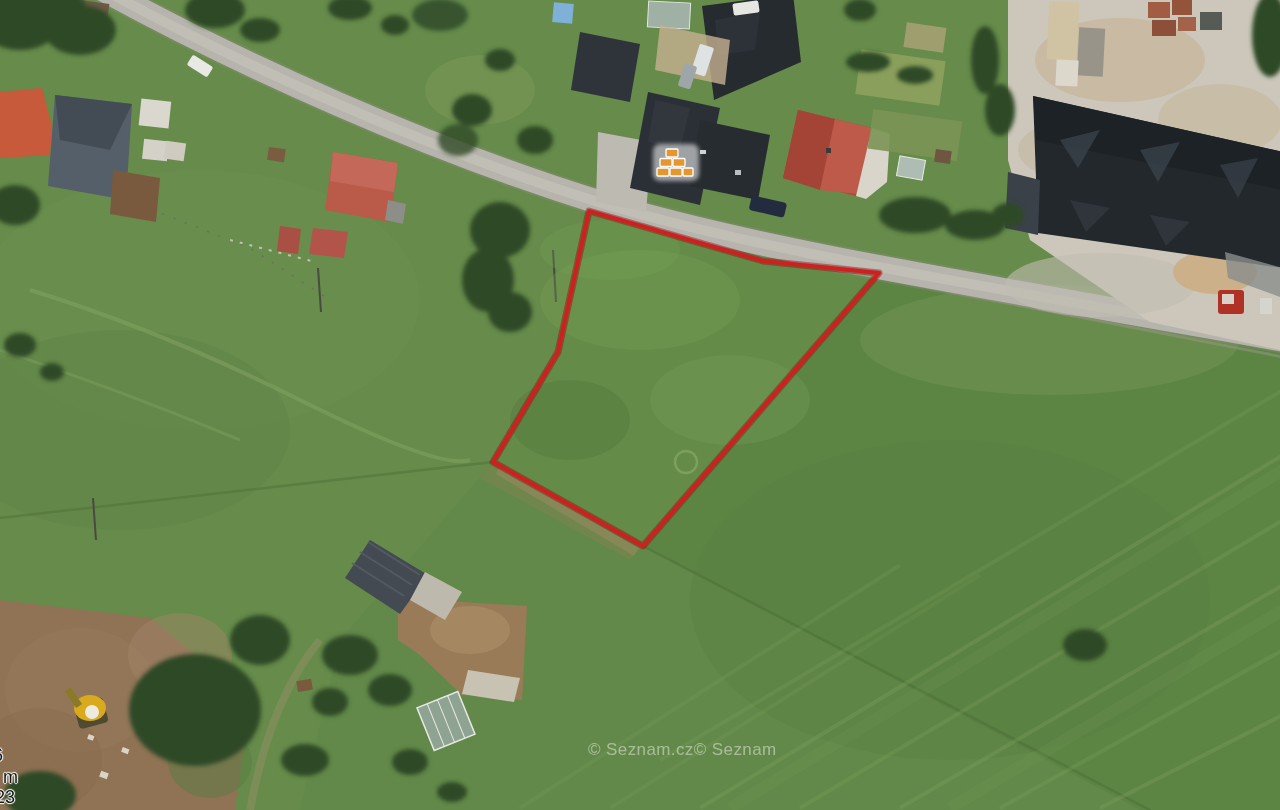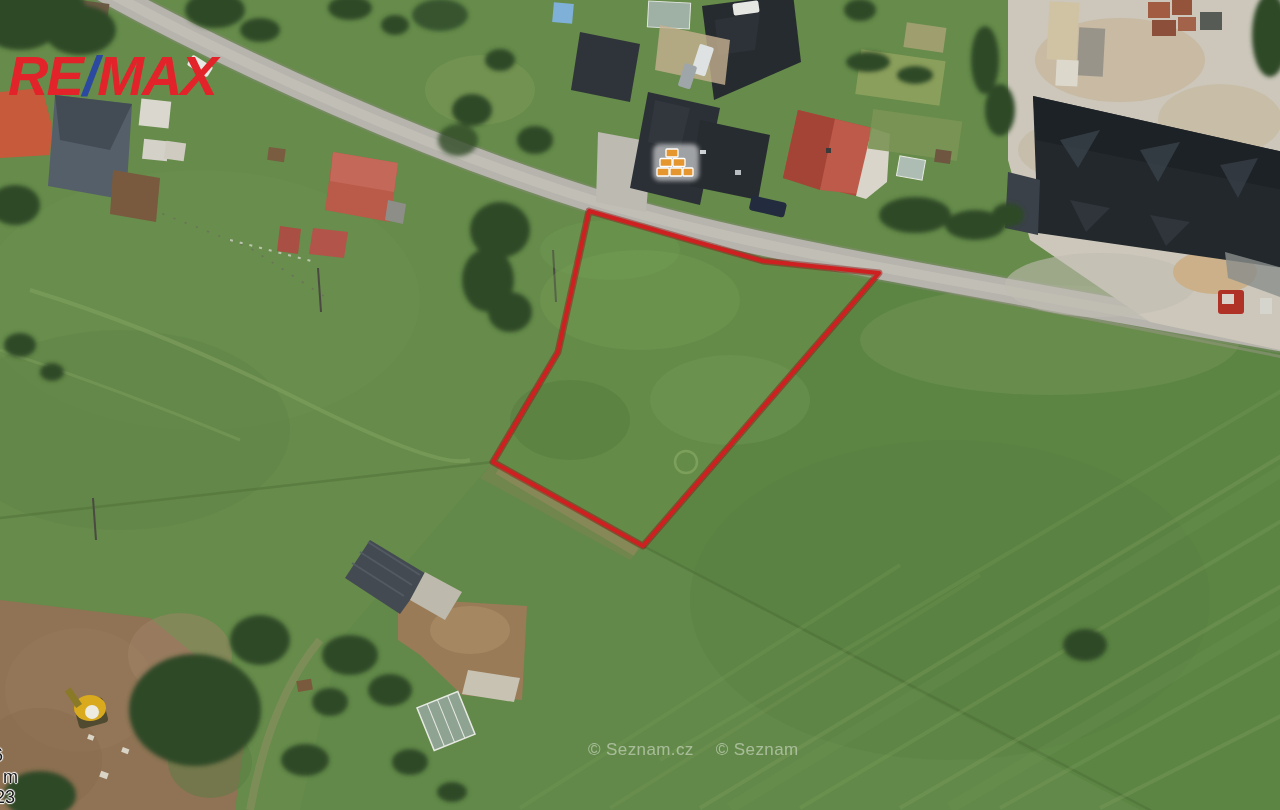--- a/index.html
+++ b/index.html
@@ -9,21 +9,21 @@
 
   
   .logo{position:absolute;left:8px;top:48px;font-size:56px;line-height:1;
         font-weight:bold;font-style:italic;letter-spacing:-2px;white-space:nowrap;
         user-select:none;}
   .logo .re,.logo .max{color:#E2232A;}
   .logo .slash{color:#2B49A0;padding:0 1px;}
 
   
   .watermark{position:absolute;left:588px;top:740px;font-size:17px;
-             color:rgba(245,245,240,0.48);display:flex;gap:22px;
+             color:rgba(245,245,240,0.48);display:flex;
              letter-spacing:.4px;white-space:nowrap;}
 
   
   .scale-frag{position:absolute;font-size:18px;color:#151515;
               text-shadow:0 0 2px #fff,1px 0 1px #fff,-1px 0 1px #fff,
                           0 1px 1px #fff,0 -1px 1px #fff;}
   .sf-top{left:-7px;top:745px;}
   .sf-mid{left:3px;top:767px;}
   .sf-bot{left:-5px;top:787px;}
 
@@ -272,23 +272,20 @@
     <rect x="653" y="144" width="46" height="37" rx="7" fill="#FFFFFF" opacity=".55" filter="url(#soft2)"></rect>
     <rect class="brick" x="666" y="149" width="12" height="8" rx="1"></rect>
     <rect class="brick" x="660" y="158.5" width="12" height="8" rx="1"></rect>
     <rect class="brick" x="673" y="158.5" width="12" height="8" rx="1"></rect>
     <rect class="brick" x="657" y="168" width="12" height="8" rx="1"></rect>
     <rect class="brick" x="670" y="168" width="12" height="8" rx="1"></rect>
     <rect class="brick" x="683" y="168" width="10" height="8" rx="1"></rect>
   </g>
 </svg>
 
-<div class="logo">
-  <span class="re">RE</span><span class="slash">/</span><span class="max">MAX</span>
-</div>
 
 <div class="watermark">
   <span>© Seznam.cz</span>
   <span>© Seznam</span>
 </div>
 
 <span class="scale-frag sf-top">6</span>
 <span class="scale-frag sf-mid">m</span>
 <span class="scale-frag sf-bot">23</span>
 

